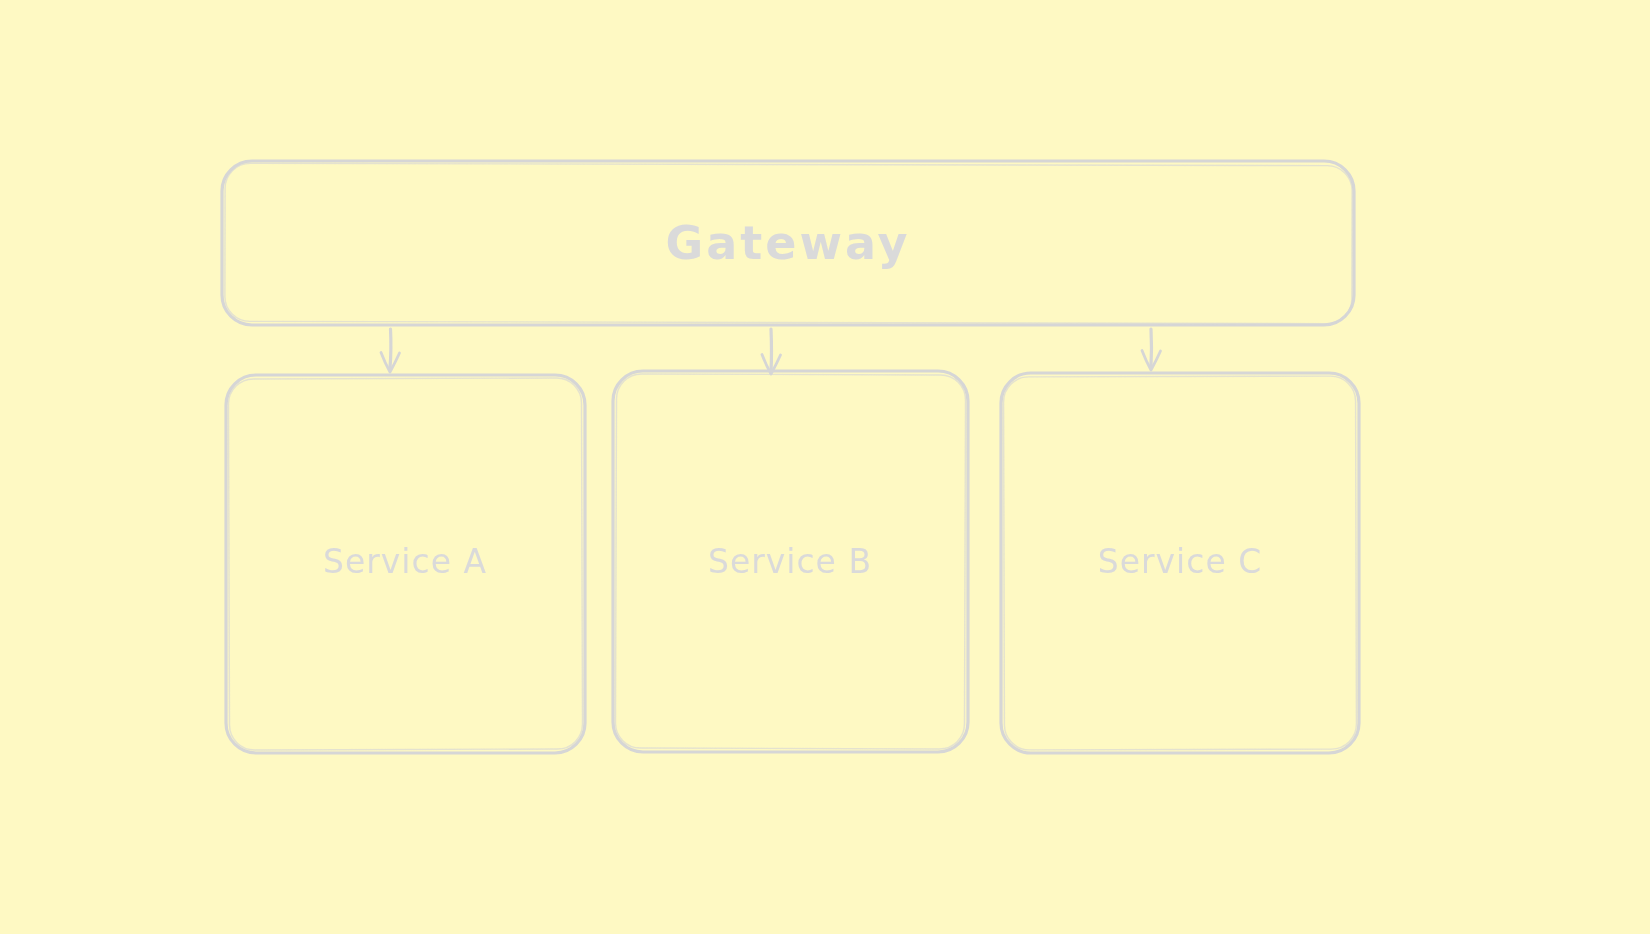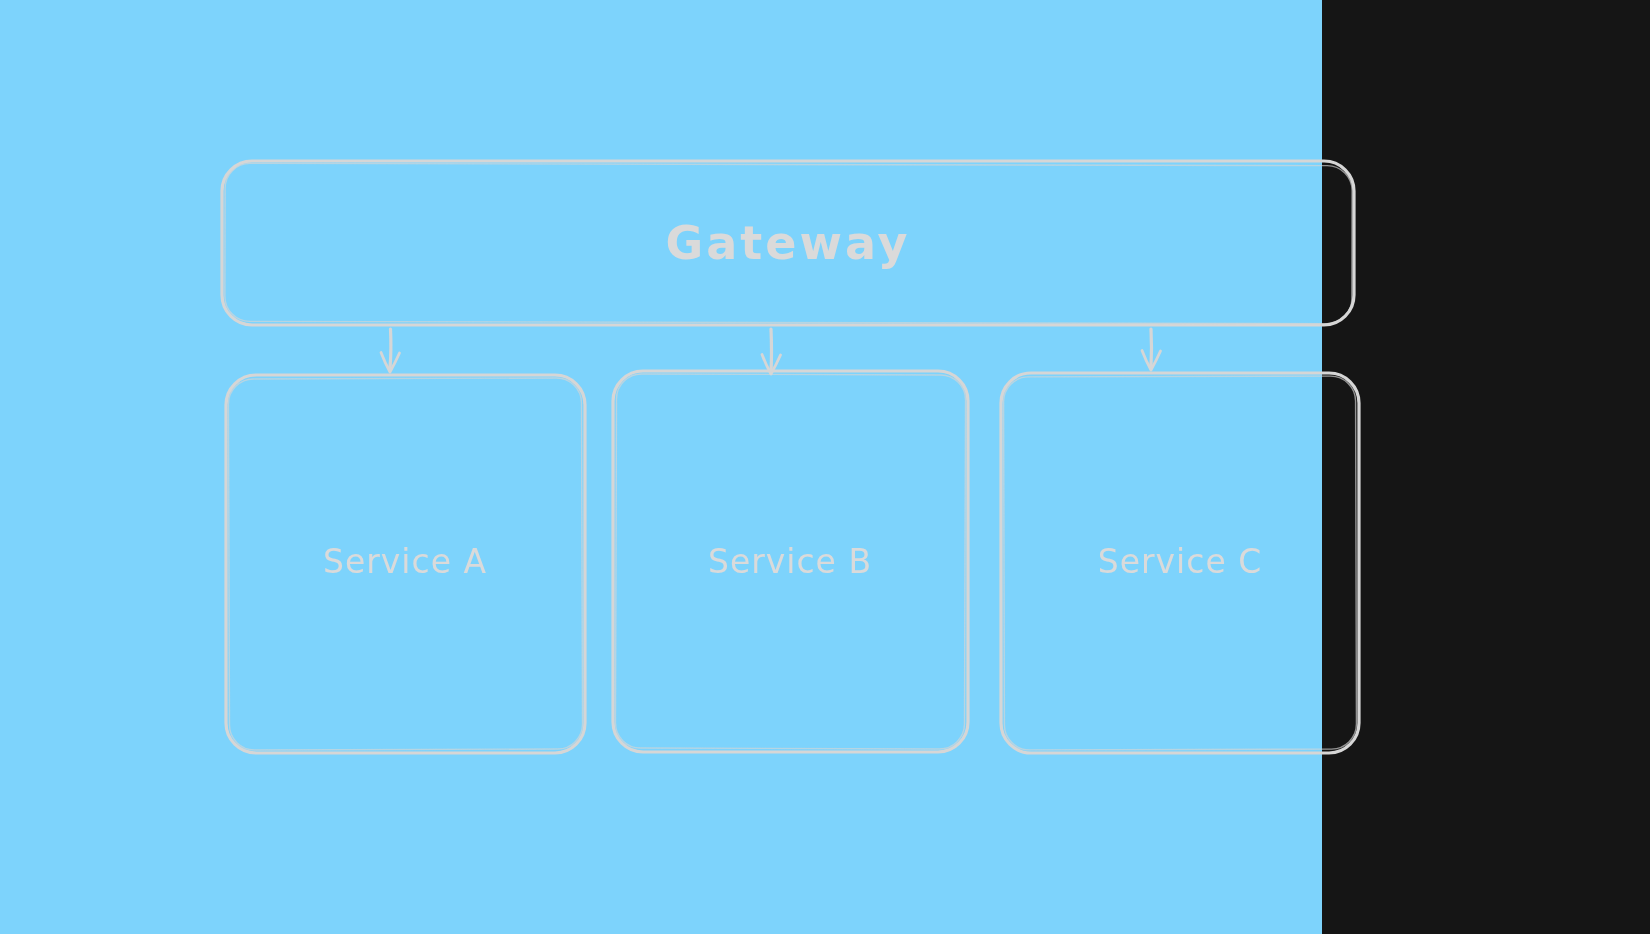--- a/index.html
+++ b/index.html
@@ -5,23 +5,23 @@
   html, body {
     margin: 0;
     padding: 0;
     background: #151515;
     width: 1650px;
     height: 934px;
     overflow: hidden;
   }
   .stage {
     position: relative;
-    width: 1322px;
+    width: 1650px;
     height: 934px;
-    background: #7dd3fc;
+    background: #fef9c3;
   }
   svg { display: block; }
   .node-label {
     font-family: "DejaVu Sans", "Liberation Sans", sans-serif;
     letter-spacing: 1px;
   }
   .node-label.gateway {
     font-size: 46px;
     font-weight: 600;
     letter-spacing: 3px;

